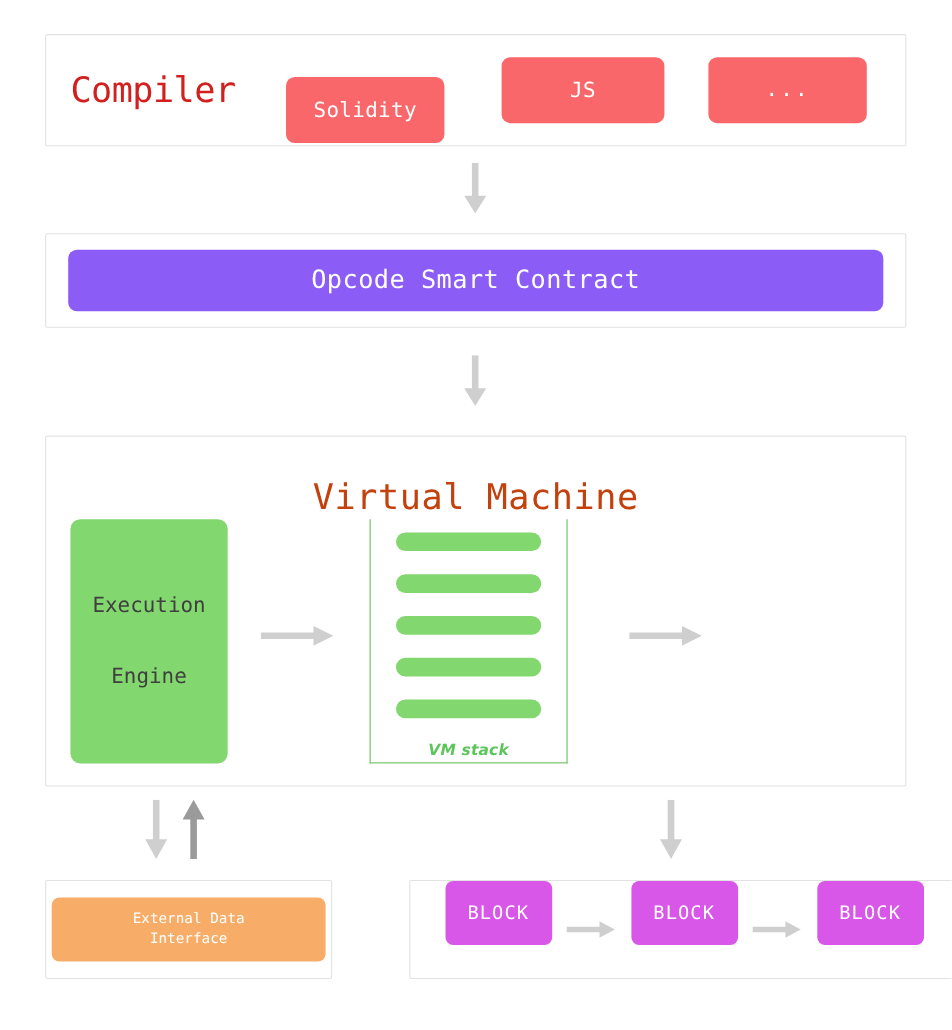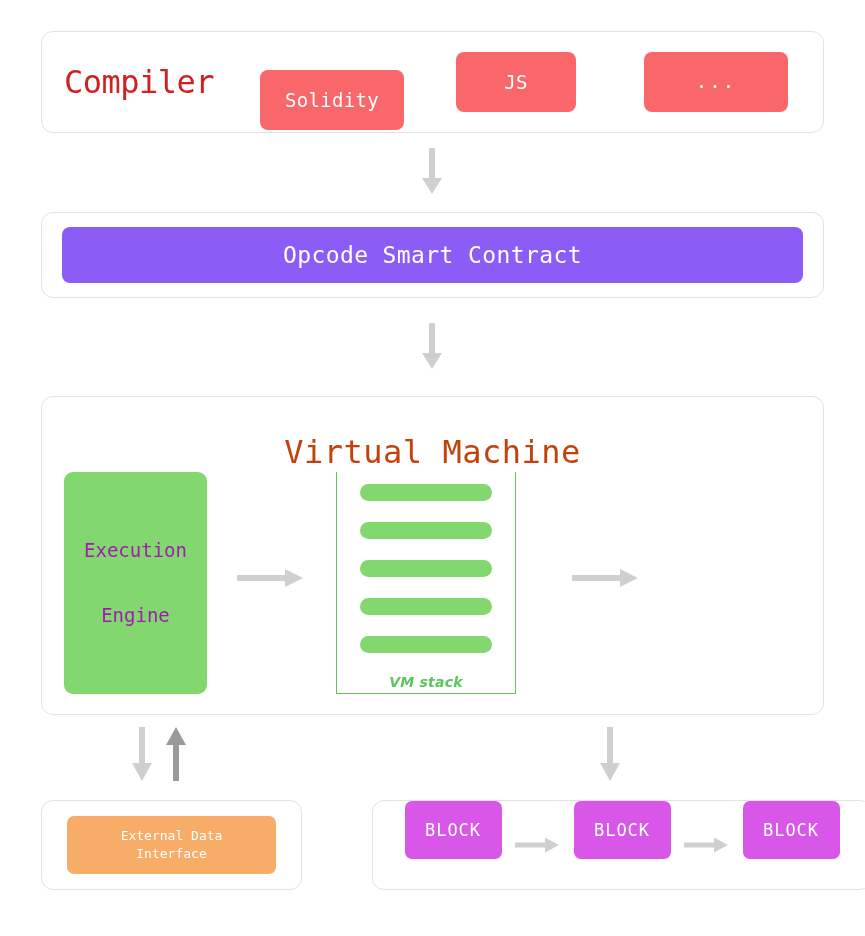--- a/index.html
+++ b/index.html
@@ -18,21 +18,21 @@
     left: 0; top: 0;
     width: 865px;
     height: 936px;
   }
 
   
   .panel {
     position: absolute;
     background: #ffffff;
     border: 1px solid #e2e2e2;
-    border-radius: 12px;
+    border-radius: 2px;
   }
 
   
   #compiler-panel {
     left: 41px; top: 31px;
     width: 783px; height: 102px;
     display: flex;
     align-items: center;
     padding-left: 22px;
   }
@@ -51,21 +51,21 @@
     border-radius: 8px;
     background: #f9676a;
     color: #ffffff;
     display: flex;
     align-items: center;
     justify-content: center;
     font-size: 19px;
     letter-spacing: 0.3px;
   }
   #lang-box-0 { width: 144px; margin-right: 52px; margin-top: 36px; }
-  #lang-box-1 { width: 120px; margin-right: 68px; }
+  #lang-box-1 { width: 148px; margin-right: 40px; }
   #lang-box-2 { width: 144px; }
 
   .ellipsis-dots {
     font-size: 19px;
     letter-spacing: 2px;
     line-height: 0.6;
   }
 
   
   .v-arrow {
@@ -115,21 +115,21 @@
     letter-spacing: 0.5px;
   }
 
   #execution-engine {
     position: absolute;
     left: 22px; top: 75px;
     width: 143px; height: 222px;
     background: #81d濃;
     background: #82d76f;
     border-radius: 9px;
-    color: #a21caf;
+    color: #404040;
     display: flex;
     flex-direction: column;
     align-items: center;
     justify-content: center;
     font-size: 19px;
     line-height: 1.32;
     text-align: center;
     gap: 40px;
   }
 
@@ -190,21 +190,21 @@
 
   
   #external-panel {
     left: 41px; top: 800px;
     width: 261px; height: 90px;
     display: flex;
     align-items: center;
     justify-content: center;
   }
   #external-box {
-    width: 209px; height: 58px;
+    width: 249px; height: 58px;
     background: #f7ad68;
     border-radius: 7px;
     color: #ffffff;
     display: flex;
     flex-direction: column;
     align-items: center;
     justify-content: center;
     font-size: 13px;
     line-height: 1.4;
     text-align: center;

